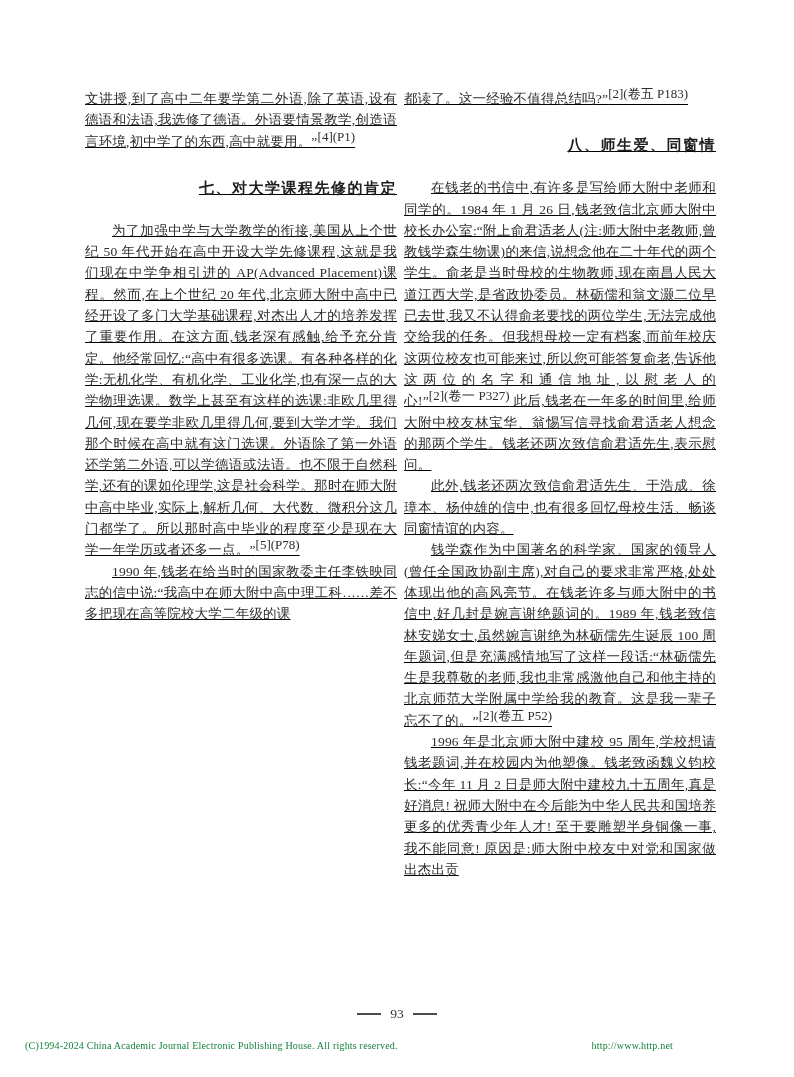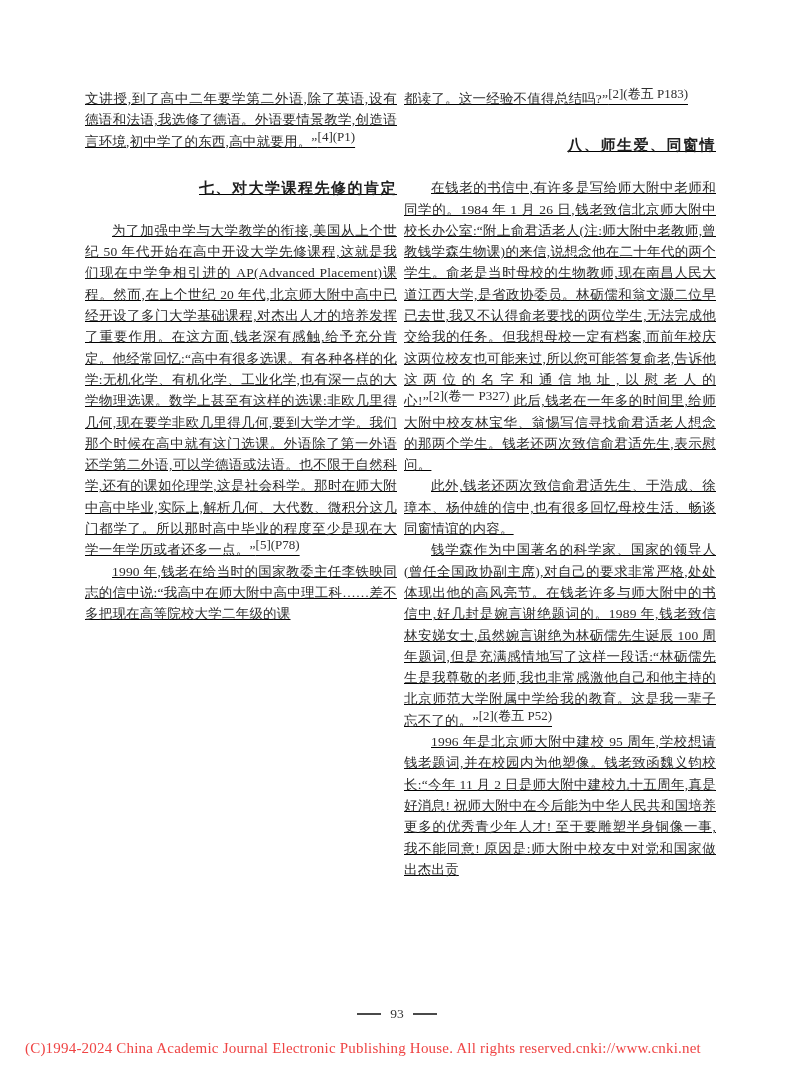--- a/index.html
+++ b/index.html
@@ -81,22 +81,22 @@
     background: #4a4a4a;
   }
 
   .footer {
     position: absolute;
     top: 1040px;
     left: 25px;
     width: 648px;
     display: flex;
     justify-content: space-between;
-    font-size: 15px;
-    color: #ef4444;
+    font-size: 10px;
+    color: #15803d;
     letter-spacing: 0.2px;
     white-space: nowrap;
   }
 </style>
 </head>
 <body>
 
 <div class="sheet">
 
   <div class="col col-left">
@@ -116,16 +116,16 @@
     </div>
 
   <div class="pagenum-row">
     <span class="dash"></span>
     <span class="pagenum">93</span>
     <span class="dash"></span>
   </div>
 
   <div class="footer">
     <span>(C)1994-2024 China Academic Journal Electronic Publishing House. All rights reserved.</span>
-    <span>cnki://www.cnki.net</span>
+    <span>http://www.http.net</span>
   </div>
 
 </div>
 
 </body></html>

